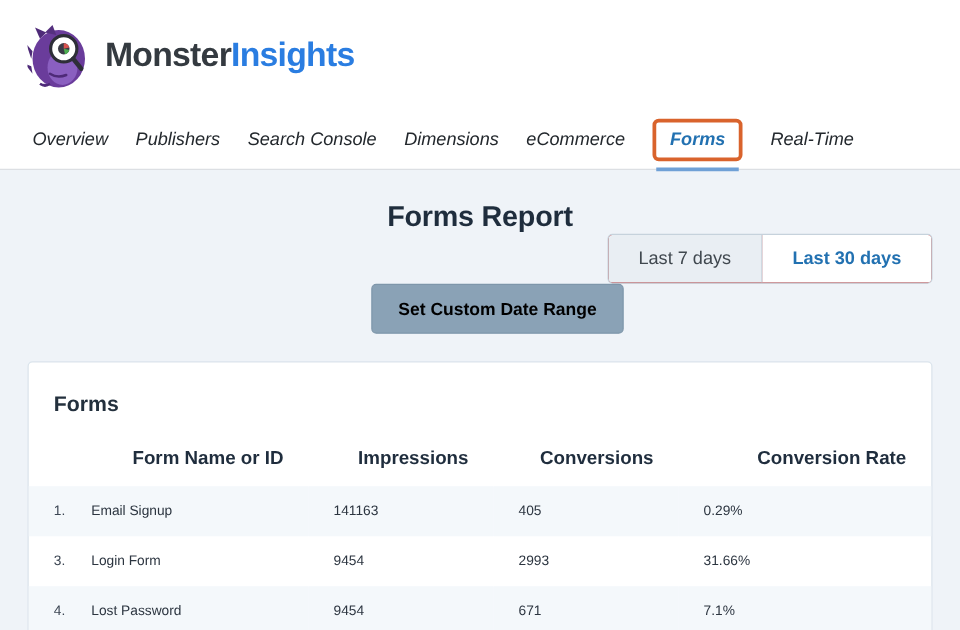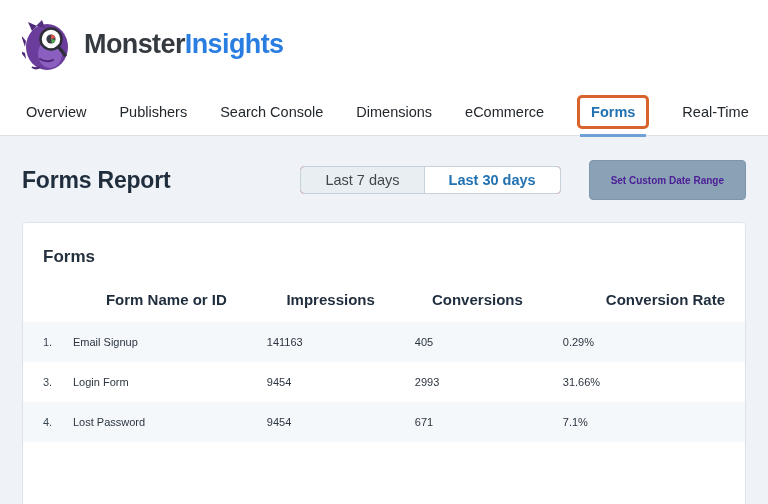--- a/index.html
+++ b/index.html
@@ -15,50 +15,51 @@
   .topbar { height: 88px; background: #fff; display: flex; align-items: center; padding: 16px 22px; flex: none; }
   .logo { display: flex; align-items: center; gap: 12px; }
   .logo-icon { width: 50px; height: 54px; display: block; }
   .logo-text { font-size: 27px; font-weight: 700; letter-spacing: -0.6px; }
   .logo-dark { color: #343a40; }
   .logo-blue { color: #2a7de1; }
 
   
   .tabs {
     height: 48px; background: #fff; border-bottom: 1px solid #dcdfe3;
-    display: flex; align-items: center; gap: 33px; padding: 0 26px; flex: none;
+    display: flex; align-items: center; gap: 22px; padding: 0 26px; flex: none;
     position: relative;
+    font-style: italic;
   }
   .tab { font-size: 14.5px; color: #23282d; cursor: pointer; height: 100%; display: flex; align-items: center; position: relative; white-space: nowrap; }
   .tab.forms { color: #2271b1; font-weight: 700; }
   .tab.forms .hl-box {
     border: 3px solid #d9632c; border-radius: 5px; padding: 6px 11px; display: inline-block;
   }
   .tab.forms::after {
     content: ""; position: absolute; left: 3px; right: 3px; bottom: -2px;
     height: 3px; background: #6fa0d6; z-index: 2;
   }
 
   
   .content { flex: 1; background: #eff3f8; padding: 24px 22px 0; overflow: hidden; }
-  .report-header { display: flex; align-items: center; margin-bottom: 22px; }
+  .report-header { display: flex; align-items: center; margin-bottom: 22px; flex-direction: column; }
   .report-title { font-size: 23px; font-weight: 700; color: #1f2d3d; letter-spacing: -0.2px; }
 
-  .segmented { display: flex; margin-left: auto; border: 1px solid #c6d2dc; border-radius: 4px; overflow: hidden; height: 28px; background: #b91c1c; }
+  .segmented { display: flex; margin-left: auto; border: 1px solid #c6d2dc; border-radius: 4px; overflow: hidden; height: 40px; background: #b91c1c; }
   .segmented button {
     border: none; height: 100%; padding: 0 24px; font-size: 14.5px; cursor: pointer;
     font-family: "Liberation Sans", sans-serif; background: #e9eef3; color: #40484f;
   }
   .segmented button.seg-left { border-right: 1px solid #c6d2dc; }
   .segmented button.seg-active { background: #ffffff; color: #2271b1; font-weight: 700; }
 
   .custom-range-btn {
     margin-left: 28px; height: 40px; padding: 0 21px; border-radius: 4px;
-    background: #8aa2b6; border: 1px solid #7e96aa; color: #4c1d95;
-    font-size: 10px; font-weight: 700; cursor: pointer;
+    background: #8aa2b6; border: 1px solid #7e96aa; color: #000000;
+    font-size: 14px; font-weight: 700; cursor: pointer;
     font-family: "Liberation Sans", sans-serif;
   }
 
   
   .card { background: #fff; border: 1px solid #dbe4ec; border-radius: 4px; min-height: 320px; }
   .card-title { font-size: 17px; font-weight: 700; color: #23303d; padding: 24px 20px 10px; }
   table { width: 100%; border-collapse: collapse; }
   th { text-align: right; padding: 14px 20px; font-size: 15px; font-weight: 700; color: #1f2d3d; white-space: nowrap; }
   td { padding: 14px 20px; font-size: 11px; color: #2c3540; white-space: nowrap; }
   th.c1, td.c1 { width: 31%; }

